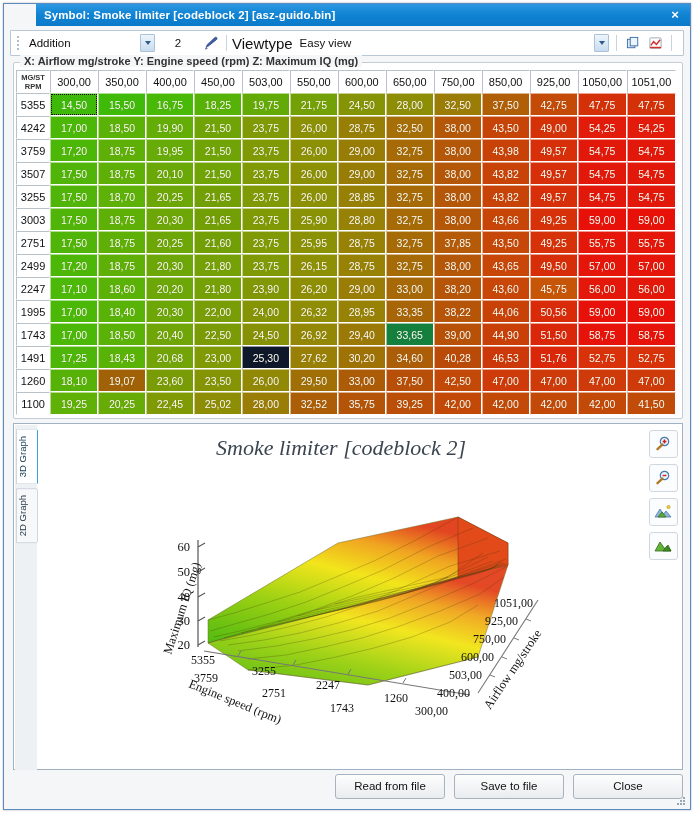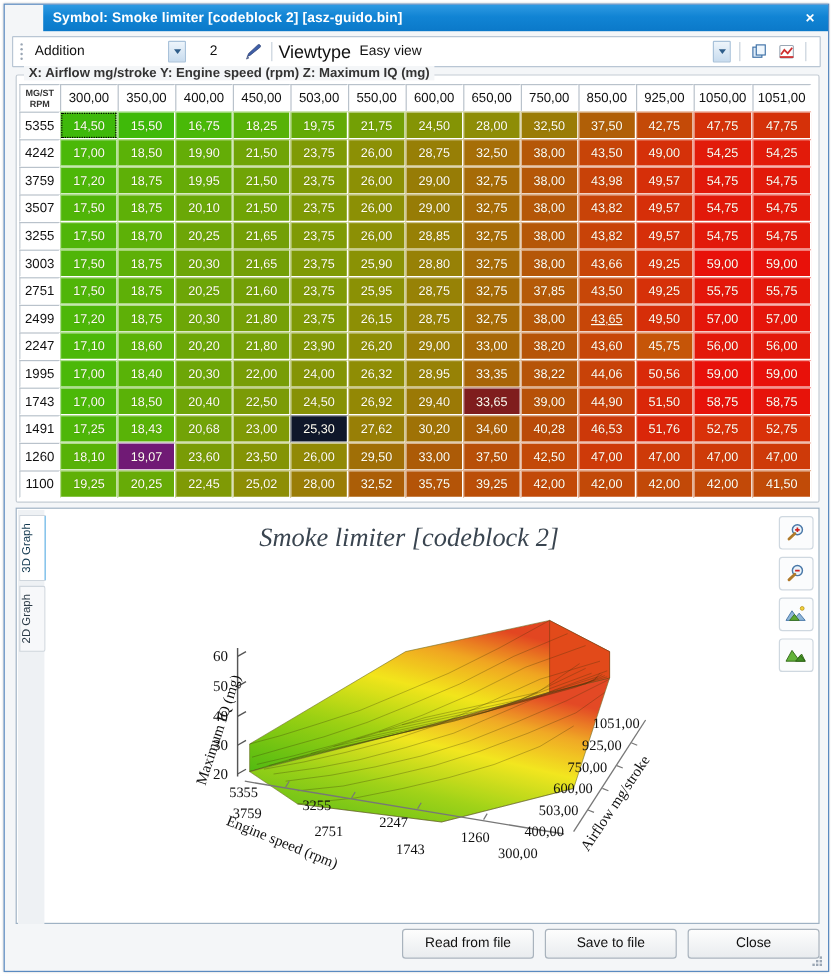--- a/index.html
+++ b/index.html
@@ -297,21 +297,21 @@
             <td class="rowh">2499</td>
             <td class="cell" style="background: rgb(77, 183, 8);">17,20</td>
             <td class="cell" style="background: rgb(94, 176, 7);">18,75</td>
             <td class="cell" style="background: rgb(109, 166, 7);">20,30</td>
             <td class="cell" style="background: rgb(117, 160, 6);">21,80</td>
             <td class="cell" style="background: rgb(127, 154, 5);">23,75</td>
             <td class="cell" style="background: rgb(141, 143, 5);">26,15</td>
             <td class="cell" style="background: rgb(151, 130, 6);">28,75</td>
             <td class="cell" style="background: rgb(166, 107, 7);">32,75</td>
             <td class="cell" style="background: rgb(181, 87, 8);">38,00</td>
-            <td class="cell" style="background: rgb(199, 70, 8); text-decoration: underline;">43,65</td>
+            <td class="cell" style="background: rgb(199, 70, 8);">43,65</td>
             <td class="cell" style="background: rgb(214, 46, 9);">49,50</td>
             <td class="cell" style="background: rgb(229, 21, 10);">57,00</td>
             <td class="cell" style="background: rgb(229, 21, 10);">57,00</td>
           </tr>
           <tr>
             <td class="rowh">2247</td>
             <td class="cell" style="background: rgb(76, 184, 8);">17,10</td>
             <td class="cell" style="background: rgb(91, 178, 7);">18,60</td>
             <td class="cell" style="background: rgb(108, 167, 7);">20,20</td>
             <td class="cell" style="background: rgb(117, 160, 6);">21,80</td>
@@ -343,21 +343,21 @@
           </tr>
           <tr>
             <td class="rowh">1743</td>
             <td class="cell" style="background: rgb(75, 184, 8);">17,00</td>
             <td class="cell" style="background: rgb(90, 178, 7);">18,50</td>
             <td class="cell" style="background: rgb(111, 165, 7);">20,40</td>
             <td class="cell" style="background: rgb(123, 155, 6);">22,50</td>
             <td class="cell" style="background: rgb(135, 145, 5);">24,50</td>
             <td class="cell" style="background: rgb(147, 136, 5);">26,92</td>
             <td class="cell" style="background: rgb(155, 121, 6);">29,40</td>
-            <td class="cell" style="background: #7f1d1d;">33,65</td>
+            <td class="cell" style="background: #15803d;">33,65</td>
             <td class="cell" style="background: rgb(183, 81, 8);">39,00</td>
             <td class="cell" style="background: rgb(201, 63, 8);">44,90</td>
             <td class="cell" style="background: rgb(218, 39, 9);">51,50</td>
             <td class="cell" style="background: rgb(231, 19, 10);">58,75</td>
             <td class="cell" style="background: rgb(231, 19, 10);">58,75</td>
           </tr>
           <tr>
             <td class="rowh">1491</td>
             <td class="cell" style="background: rgb(78, 182, 8);">17,25</td>
             <td class="cell" style="background: rgb(89, 179, 7);">18,43</td>
@@ -369,21 +369,21 @@
             <td class="cell" style="background: rgb(171, 94, 7);">34,60</td>
             <td class="cell" style="background: rgb(186, 74, 8);">40,28</td>
             <td class="cell" style="background: rgb(204, 56, 9);">46,53</td>
             <td class="cell" style="background: rgb(218, 38, 9);">51,76</td>
             <td class="cell" style="background: rgb(217, 49, 9);">52,75</td>
             <td class="cell" style="background: rgb(217, 49, 9);">52,75</td>
           </tr>
           <tr>
             <td class="rowh">1260</td>
             <td class="cell" style="background: rgb(87, 178, 7);">18,10</td>
-            <td class="cell" style="background: #701a75;">19,07</td>
+            <td class="cell" style="background: #a16207;">19,07</td>
             <td class="cell" style="background: rgb(121, 156, 6);">23,60</td>
             <td class="cell" style="background: rgb(132, 148, 5);">23,50</td>
             <td class="cell" style="background: rgb(145, 137, 5);">26,00</td>
             <td class="cell" style="background: rgb(160, 111, 6);">29,50</td>
             <td class="cell" style="background: rgb(172, 91, 7);">33,00</td>
             <td class="cell" style="background: rgb(184, 79, 8);">37,50</td>
             <td class="cell" style="background: rgb(195, 73, 8);">42,50</td>
             <td class="cell" style="background: rgb(206, 58, 9);">47,00</td>
             <td class="cell" style="background: rgb(206, 58, 9);">47,00</td>
             <td class="cell" style="background: rgb(206, 58, 9);">47,00</td>

